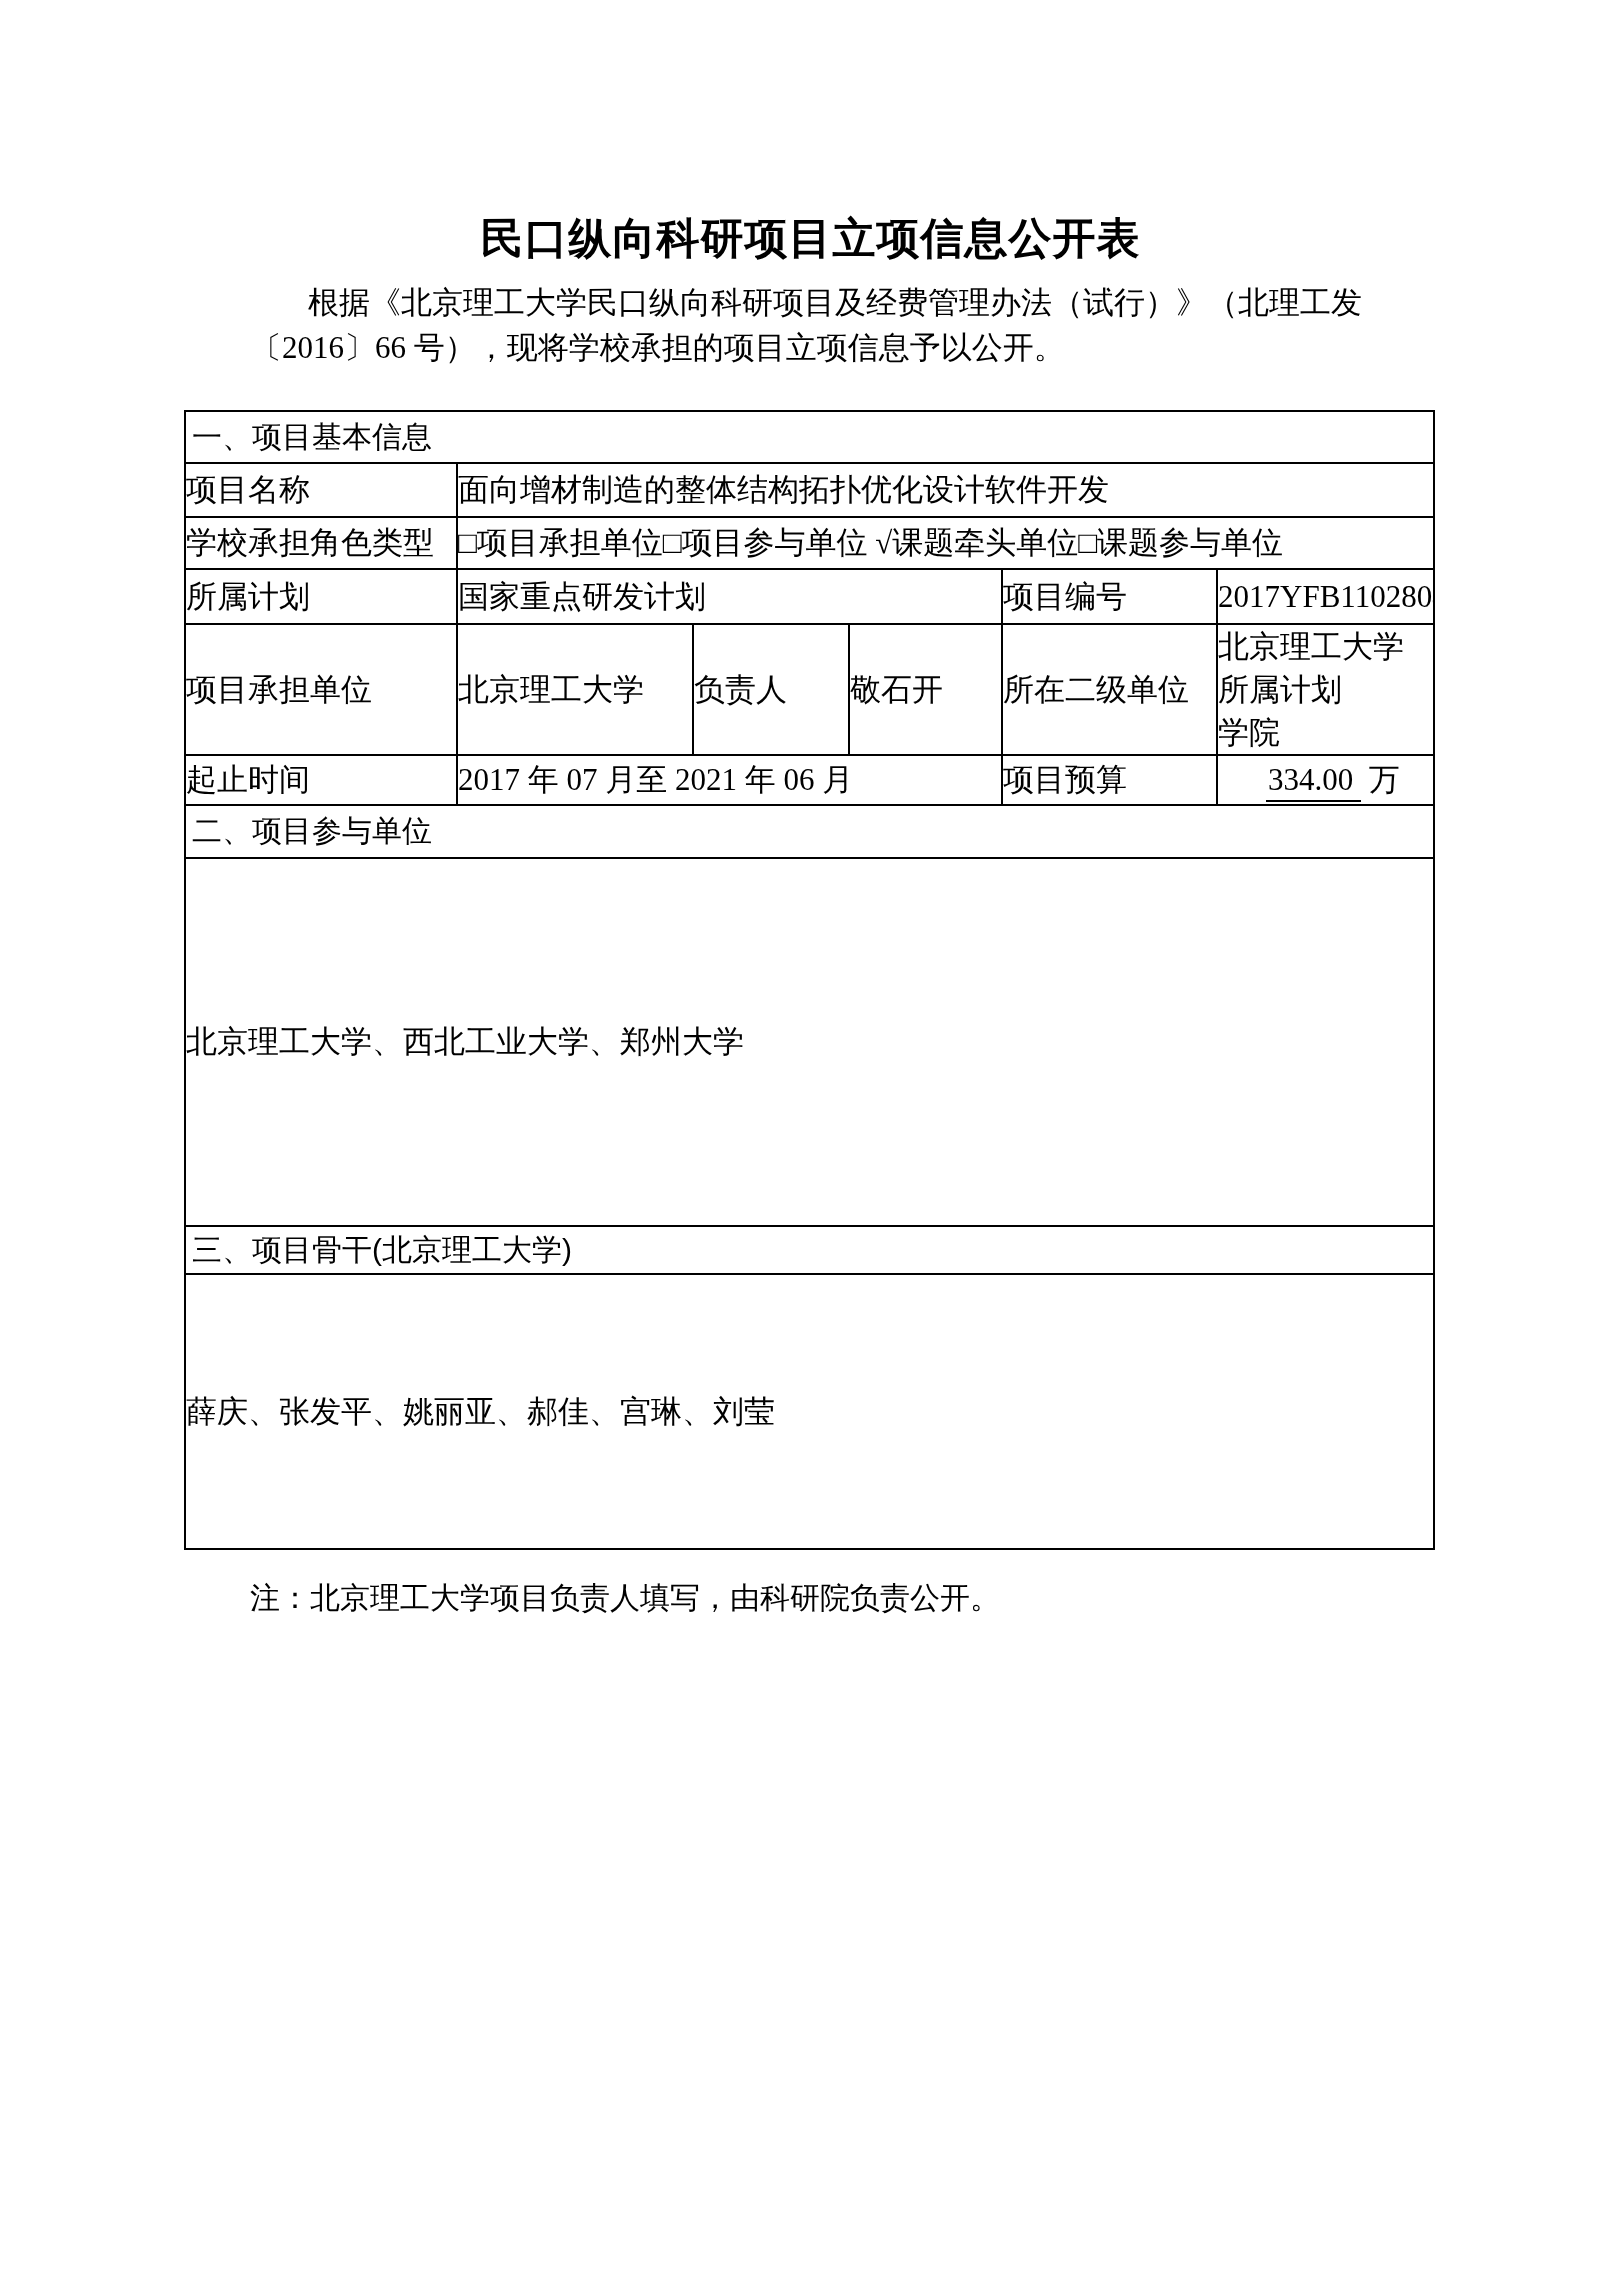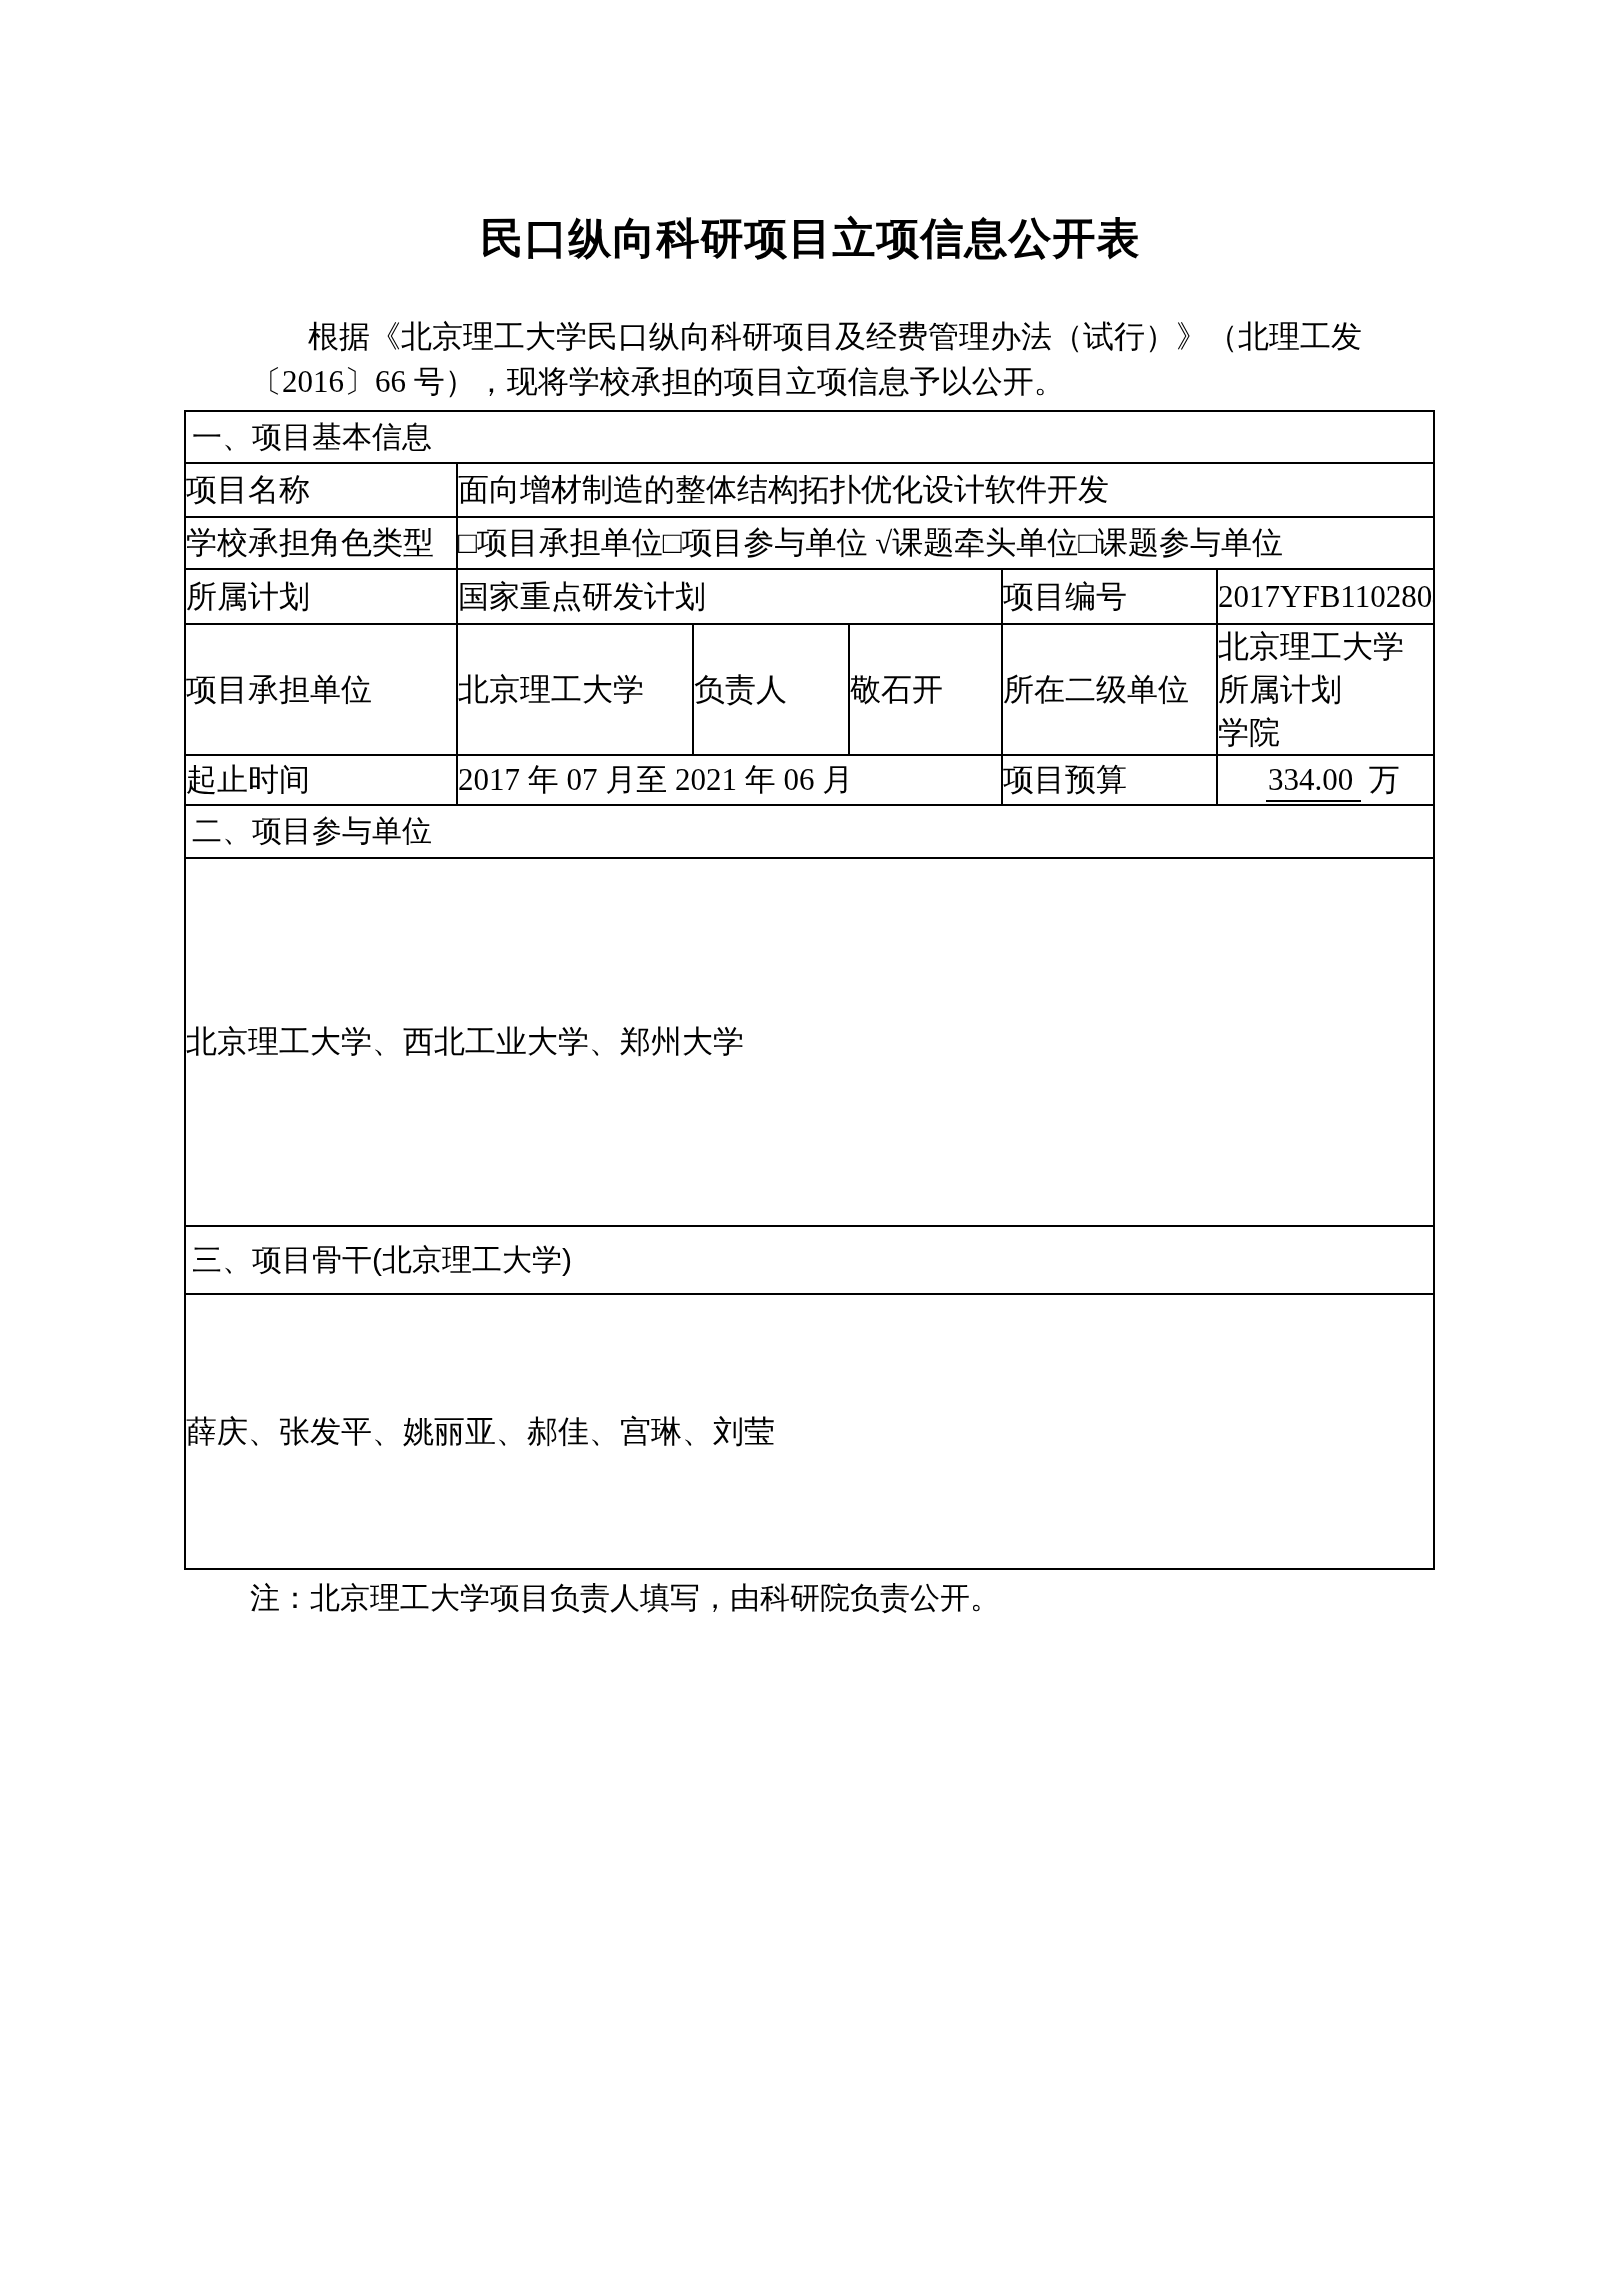--- a/index.html
+++ b/index.html
@@ -27,21 +27,20 @@
   .intro {
     position: absolute;
     top: 280px;
     left: 251px;
     width: 1157px;
     font-size: 31px;
     line-height: 45px;
   }
   .intro .indent {
     text-indent: 57px;
-    margin-top: 34px;
   }
   table.form {
     position: absolute;
     left: 184px;
     top: 410px;
     width: 1249px;
     border-collapse: collapse;
     table-layout: fixed;
     font-size: 31px;
     border: 2.9px solid #000;
@@ -152,21 +151,21 @@
   </tr>
 
   <tr class="sec-row" style="height:53px">
     <td colspan="6">二、项目参与单位</td>
   </tr>
 
   <tr style="height:368px">
     <td colspan="6" class="big-left">北京理工大学、西北工业大学、郑州大学</td>
   </tr>
 
-  <tr class="sec-row" style="height:68px">
+  <tr class="sec-row" style="height:48px">
     <td colspan="6">三、项目骨干(北京理工大学)</td>
   </tr>
 
   <tr style="height:275px">
     <td colspan="6" class="big-top">薛庆、张发平、姚丽亚、郝佳、宫琳、刘莹</td>
   </tr>
 </tbody>
   </table>
 
 <div class="note">注：北京理工大学项目负责人填写，由科研院负责公开。</div>

